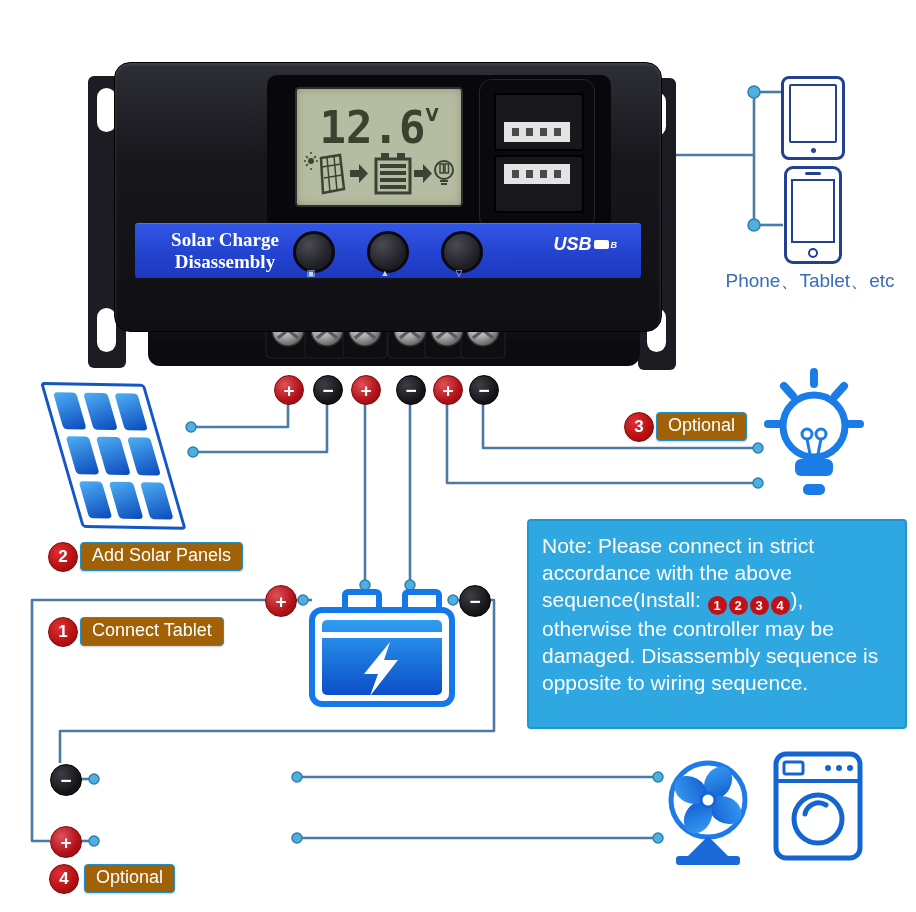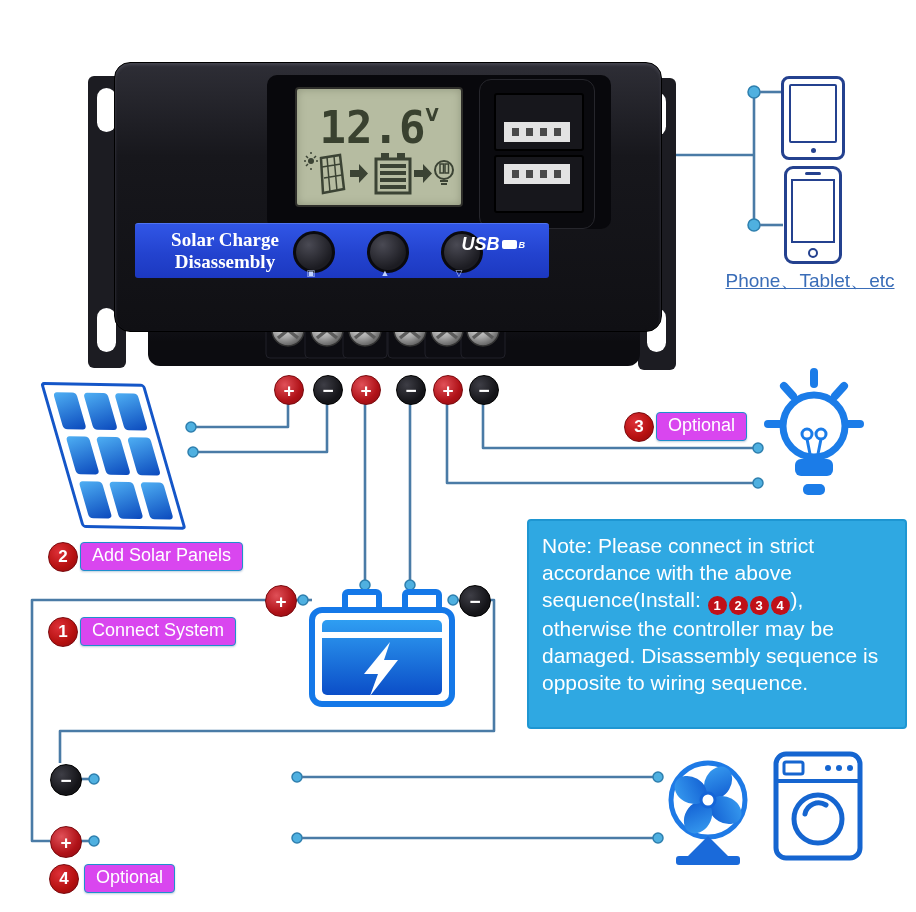--- a/index.html
+++ b/index.html
@@ -27,21 +27,21 @@
        border:2px solid #2e2e2a;border-radius:4px;box-shadow:inset 0 0 8px #8f957c;}
   .lcd-digits{position:absolute;left:0;top:2px;width:100%;text-align:center;color:#39412f;
               font-family:"DejaVu Sans Mono",monospace;font-weight:bold;font-size:44px;line-height:48px;}
   .lcd-unit{font-size:17px;font-weight:bold;vertical-align:22px;font-family:"DejaVu Sans",sans-serif;}
   .lcd-icons{position:absolute;left:7px;top:62px;}
   .usb-module{position:absolute;left:364px;top:16px;width:114px;height:148px;background:#0a0a0e;
               border:1px solid #26262c;border-radius:12px;}
   .usb-port{position:absolute;left:14px;width:86px;height:54px;background:#17171c;border:2px solid #000;border-radius:3px;}
   .usb-tongue{position:absolute;left:8px;width:66px;height:20px;background:#e3e3e3;}
   .usb-pin{position:absolute;top:6px;width:7px;height:8px;background:#4a4a4a;}
-  .strip{position:absolute;left:20px;top:160px;width:414px;height:54px;border-radius:3px;
+  .strip{position:absolute;left:20px;top:160px;width:506px;height:54px;border-radius:3px;
          background:linear-gradient(180deg,#3156e6 0%,#2343cf 55%,#1c38c0 100%);
          border-top:1px solid #4f74f2;}
   .brand{position:absolute;left:10px;top:5px;width:160px;text-align:center;color:#ffffff;
          font-family:"Liberation Serif",serif;font-weight:bold;font-size:19px;line-height:22px;}
   .btn{position:absolute;top:7px;width:36px;height:36px;border-radius:50%;
        background:radial-gradient(circle at 35% 30%,#4a4a54,#1c1c22 70%);border:3px solid #0a0a0e;}
   .btn-ic{position:absolute;top:44px;width:42px;text-align:center;font-size:9px;color:#c2d4ff;}
   .usb-logo{position:absolute;right:24px;top:10px;color:#ffffff;font-style:italic;font-weight:bold;
             font-size:18px;display:flex;align-items:center;gap:2px;}
   .usb-plug{display:inline-block;width:15px;height:9px;background:#ffffff;border-radius:2px;}
@@ -51,21 +51,21 @@
   .markings{position:absolute;left:112px;top:1px;width:250px;font-size:11px;letter-spacing:3px;
             color:#50505a;white-space:nowrap;}
   
   .conn{position:absolute;width:28px;height:28px;border-radius:50%;display:flex;align-items:center;
         justify-content:center;color:#fff;font-size:19px;font-weight:bold;z-index:4;line-height:1;}
   .conn.pos{background:radial-gradient(circle at 35% 32%,#e05058,#b01218 60%,#8a0a10);border:1px solid #7a0a0e;}
   .conn.neg{background:radial-gradient(circle at 35% 32%,#3e3e46,#141418 65%);border:1px solid #000;}
   .stepc{position:absolute;width:28px;height:28px;border-radius:50%;display:flex;align-items:center;
          justify-content:center;color:#fff;font-size:17px;font-weight:bold;z-index:4;
          background:radial-gradient(circle at 35% 32%,#dd3038,#b5100f 60%,#8c0a10);border:1px solid #7a0a0e;}
-  .badge{position:absolute;background:#d946ef;border:1px solid #1e90cc;border-radius:4px;color:#fff;
+  .badge{position:absolute;background:#a16207;border:1px solid #1e90cc;border-radius:4px;color:#fff;
          font-size:18px;padding:2px 11px 4px 11px;white-space:nowrap;z-index:4;box-shadow:0 1px 2px rgba(0,60,120,.25);}
   
   .dev{position:absolute;z-index:2;}
   .panel{left:40px;top:382px;width:104px;height:146px;background:#fff;border:3px solid #1456c8;
          border-radius:4px;transform:skewX(17deg) rotate(1deg);transform-origin:top left;
          display:grid;grid-template-columns:repeat(3,1fr);grid-template-rows:repeat(3,1fr);
          gap:7px;padding:7px;box-sizing:border-box;}
   .cell{background:linear-gradient(160deg,#4fb0f4,#0a48bc);border-radius:4px;}
   .inverter{left:96px;top:766px;width:190px;height:92px;border-radius:5px;
             background:linear-gradient(90deg,#0c2cb0 0%,#2f7fe8 70%,#48a0f4 100%);}
@@ -79,21 +79,21 @@
   .phone{left:784px;top:166px;width:52px;height:92px;border:3px solid #24418f;border-radius:9px;background:#fff;}
   .ph-speak{position:absolute;left:50%;top:3px;width:16px;height:3px;margin-left:-8px;border-radius:2px;background:#24418f;}
   .ph-screen{position:absolute;left:4px;top:10px;right:4px;bottom:18px;border:2px solid #24418f;}
   .ph-home{position:absolute;left:50%;bottom:3px;width:10px;height:10px;margin-left:-5px;border-radius:50%;border:2px solid #24418f;box-sizing:border-box;}
   
   .note{position:absolute;left:527px;top:519px;width:380px;height:210px;box-sizing:border-box;
         background:#2fa8e2;border:2px solid #1e96d2;border-radius:4px;color:#fff;
         padding:11px 13px;font-size:21px;line-height:27px;z-index:2;}
   .seqc{display:inline-flex;width:19px;height:19px;border-radius:50%;background:#c01018;color:#fff;
         font-size:13px;font-weight:bold;align-items:center;justify-content:center;vertical-align:-3px;margin:0 1px;}
-  .caption{position:absolute;z-index:2;text-align:center;text-decoration:underline;}
+  .caption{position:absolute;z-index:2;text-align:center;}
   .cap-phone{left:705px;top:268px;width:210px;font-size:19px;color:#3a6db8;}
   .cap-ac{left:690px;top:868px;width:200px;font-size:20px;font-weight:bold;color:#2a5cb8;letter-spacing:1px;}
 </style>
 </head>
 <body>
 
 <div class="canvas">
 
 
   <svg class="wires" width="916" height="912" viewBox="0 0 916 912">
@@ -364,21 +364,21 @@
     <div class="tab-dot"></div>
   </div>
   <div class="dev phone">
     <div class="ph-speak"></div>
     <div class="ph-screen"></div>
     <div class="ph-home"></div>
   </div>
   <div class="caption cap-phone">Phone、Tablet、etc</div>
 
   <div class="stepc" style="left:48px;top:617px;">1</div>
-  <div class="badge" style="left:80px;top:617px;">Connect System</div>
+  <div class="badge" style="left:80px;top:617px;">Connect Tablet</div>
 
   <div class="stepc" style="left:48px;top:542px;">2</div>
   <div class="badge" style="left:80px;top:542px;">Add Solar Panels</div>
 
   <div class="stepc" style="left:624px;top:412px;">3</div>
   <div class="badge" style="left:656px;top:412px;">Optional</div>
 
   <div class="stepc" style="left:49px;top:864px;">4</div>
   <div class="badge" style="left:84px;top:864px;">Optional</div>
 

